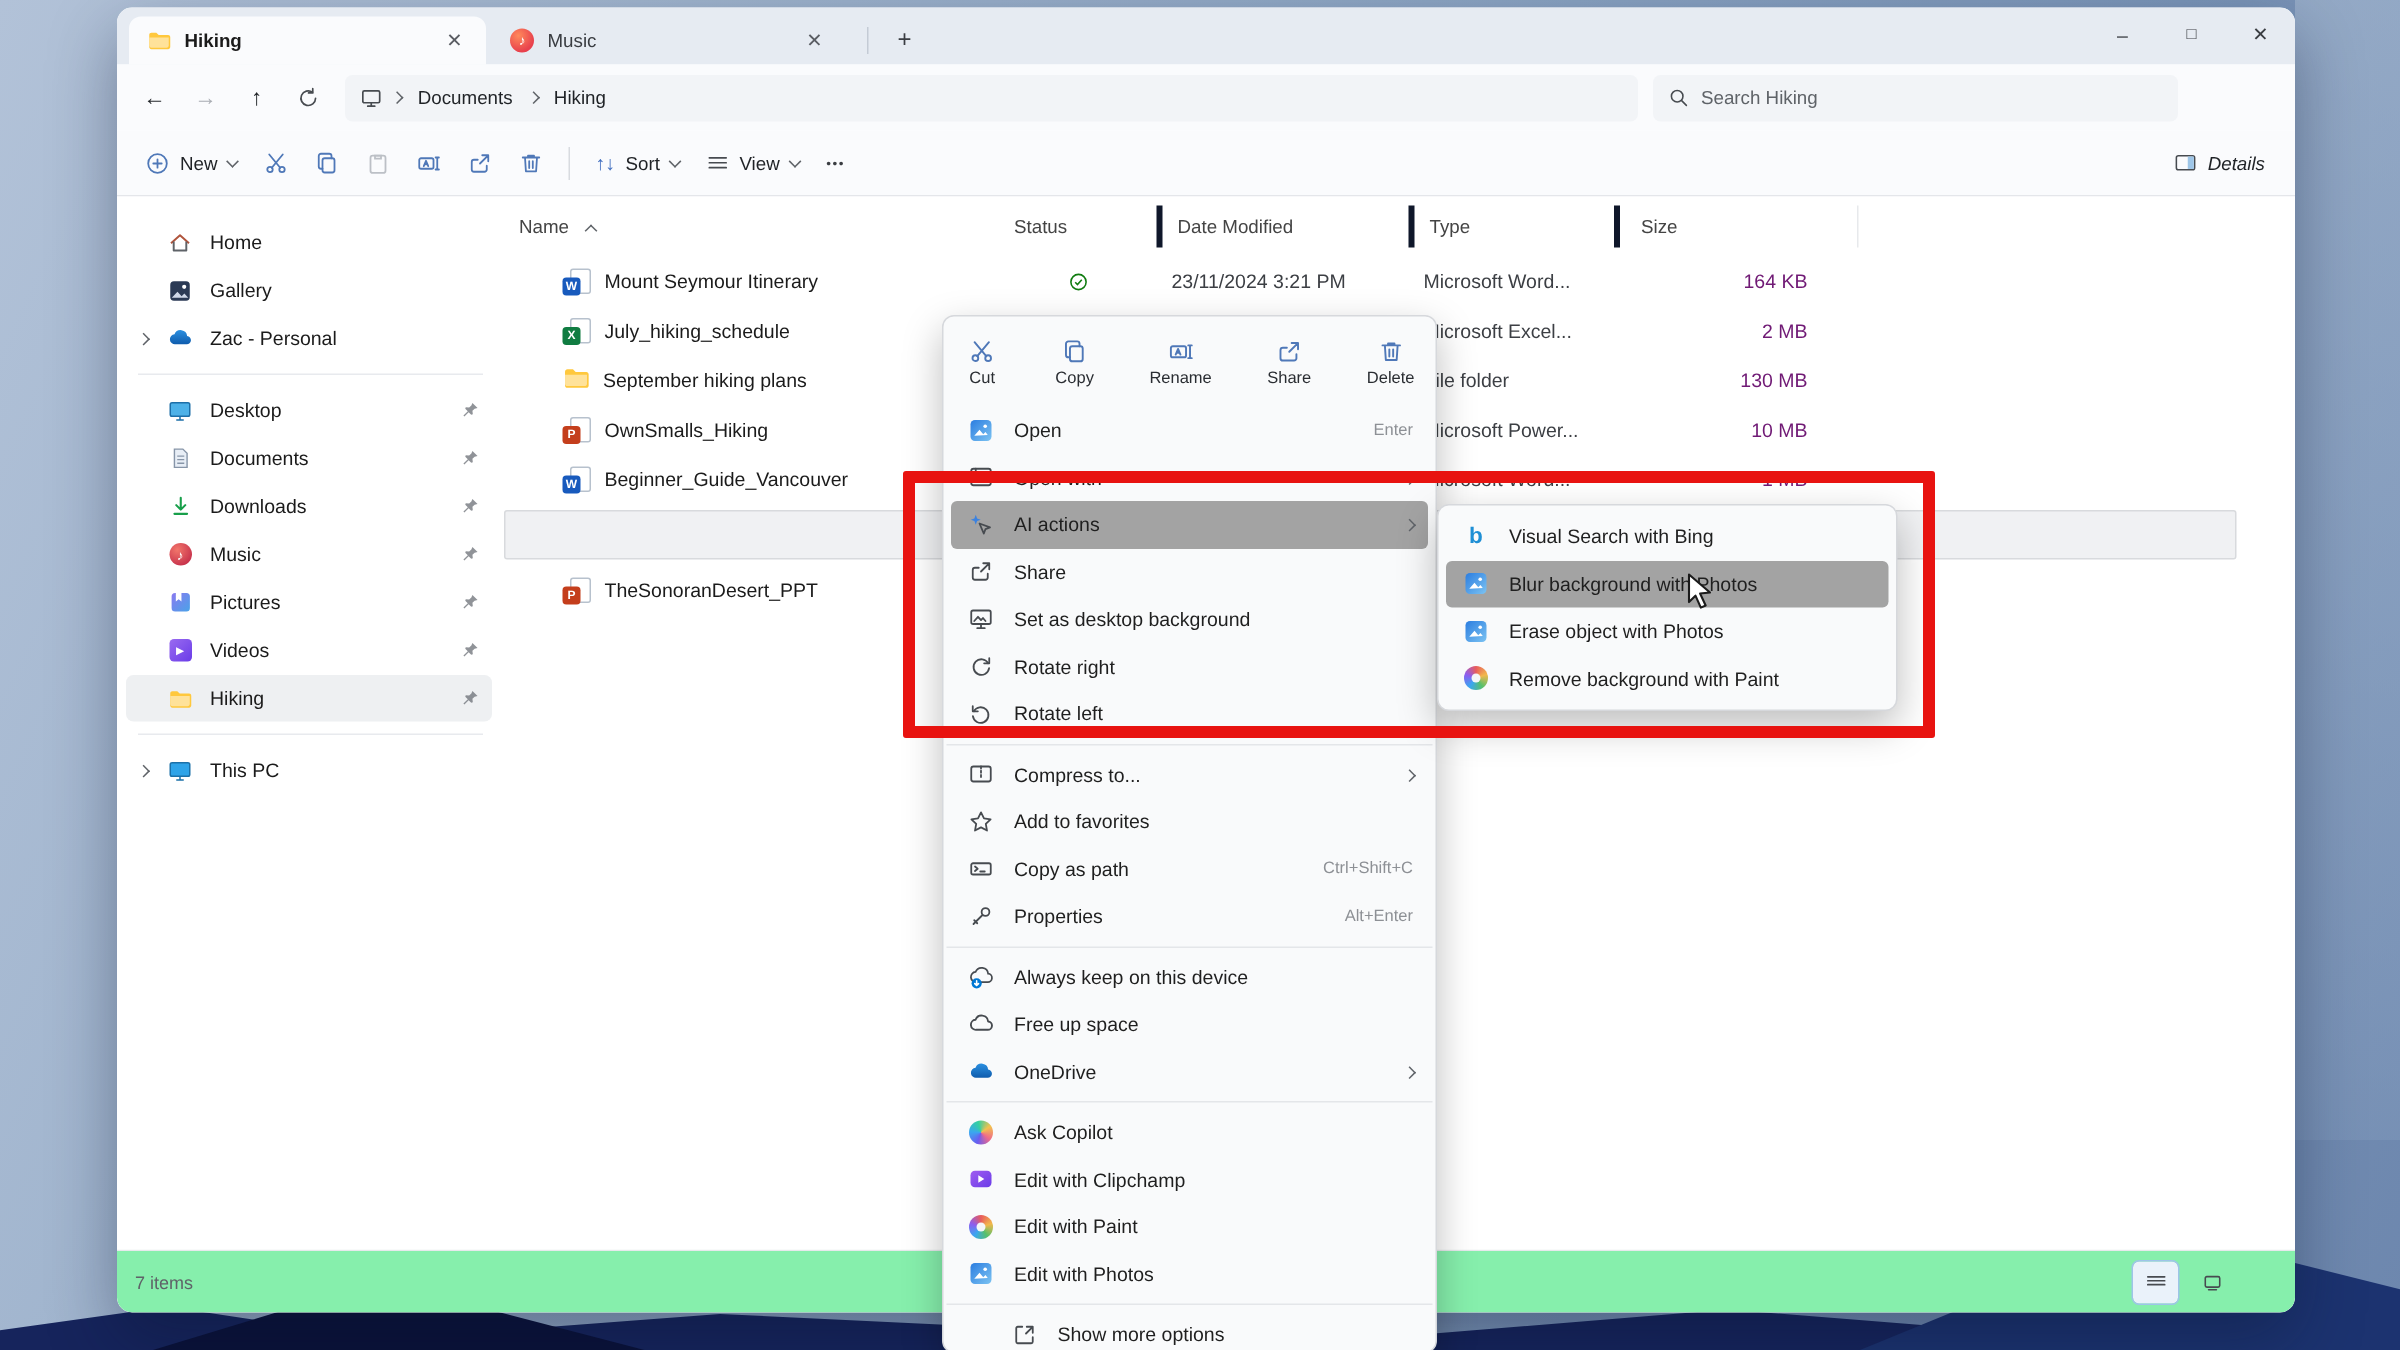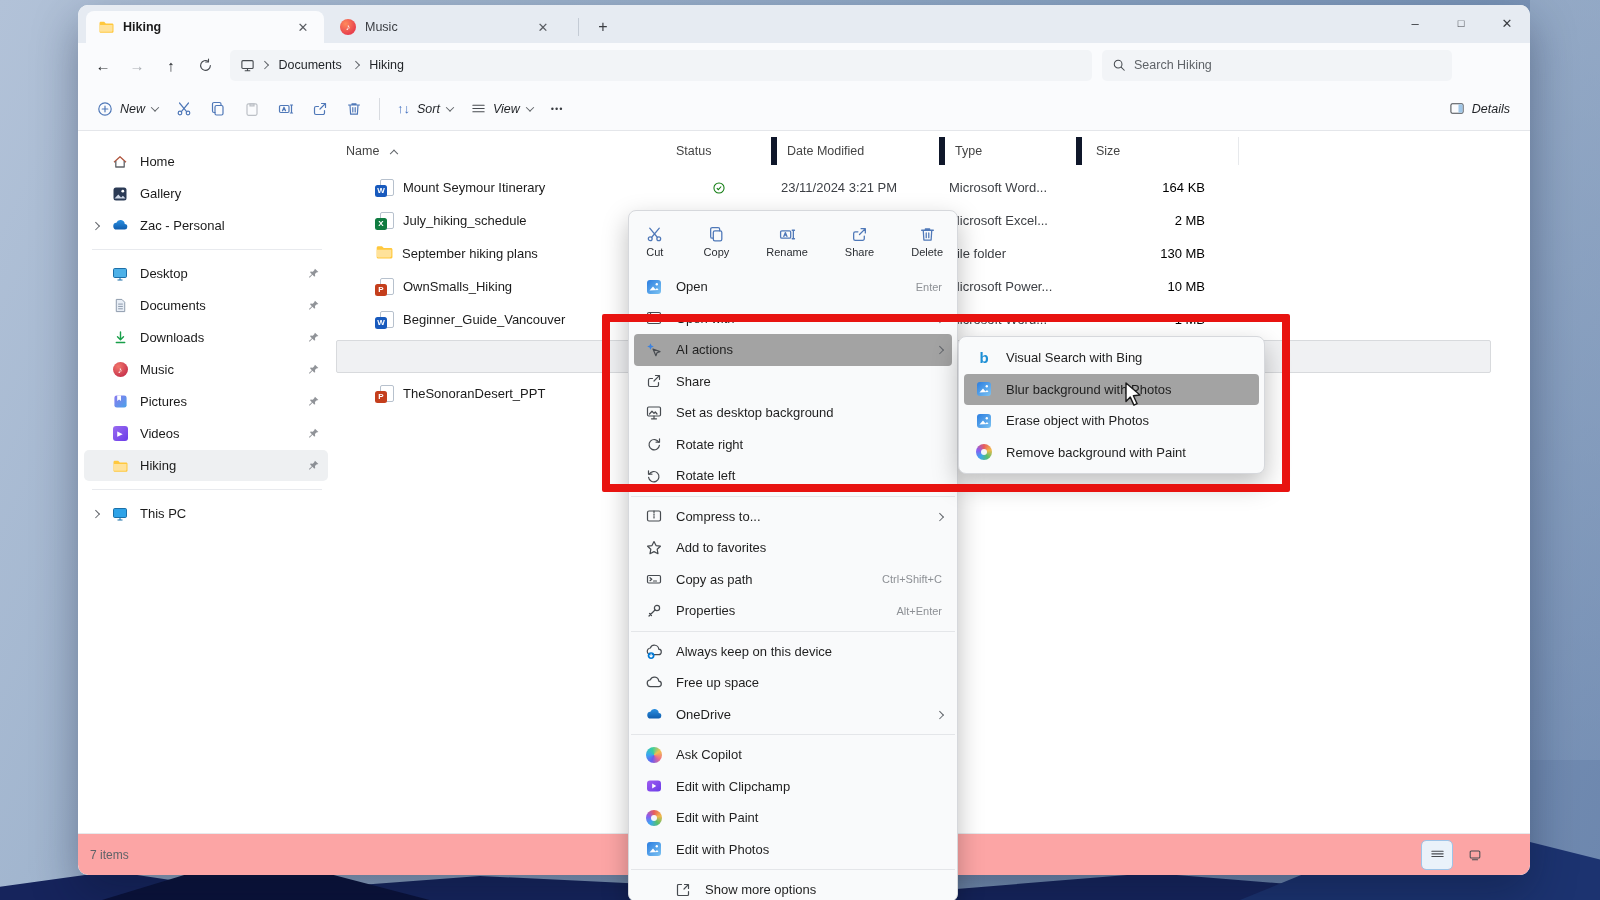--- a/index.html
+++ b/index.html
@@ -47,21 +47,21 @@
   .chevR { width:5.5px; height:5.5px; border-right:1.3px solid #5f6368; border-top:1.3px solid #5f6368;
     transform:rotate(45deg); flex:none; }
   .chevD { width:6px; height:6px; border-right:1.4px solid #5f6368; border-bottom:1.4px solid #5f6368;
     transform:rotate(45deg) translate(-1px,-1px); }
   .searchbar { height:31px; width:350px; background:#f2f4f7; border-radius:5px; margin-left:10px;
     display:flex; align-items:center; padding:0 10px; gap:8px; font-size:12.5px; color:#5f6368; }
 
   .toolbar { position:absolute; left:0; top:82px; right:0; height:44px; background:#fafbfd;
     border-bottom:1px solid #e4e6ea; display:flex; align-items:center; padding:0 10px; }
   .tbtn { display:flex; align-items:center; gap:7px; padding:0 9px; height:32px; border-radius:5px;
-    font-size:12.5px; color:#1f2226; flex:none;font-style:italic; }
+    font-size:12.5px; color:#1f2226; flex:none; }
   .tico { width:30px; height:32px; display:flex; align-items:center; justify-content:center; border-radius:5px;
     flex:none; margin:0 2px; }
   .tsep { width:1px; height:22px; background:#d8dbe0; margin:0 8px; flex:none; }
   .details-btn { margin-left:auto; display:flex; align-items:center; gap:7px; font-size:12.5px; color:#1f2226;
     padding:0 10px; height:32px;font-style:italic; }
 
   .sidebar { position:absolute; left:0; top:126px; width:258px; bottom:42px; background:#fff;
     padding-top:14px; overflow:hidden; }
   .si { display:flex; align-items:center; height:31px; margin:1px 8px 1px 6px; padding-right:8px;
     border-radius:5px; font-size:13px; color:#1b1b1b; }
@@ -70,39 +70,39 @@
   .si .lbl { flex:1; white-space:nowrap; }
   .si.sel { background:#eef0f2; }
   .pin { flex:none; opacity:.75; }
   .sdiv { height:1px; background:#e8eaee; margin:8px 14px; }
 
   
   .filearea { position:absolute; left:258px; top:126px; right:0; bottom:42px; background:#fff; }
   .cols { display:grid; grid-template-columns:330px 105px 168px 137px 163px; }
   .hdr { height:28px; margin-top:6px; font-size:12.5px; color:#444; }
   .hdr > div { display:flex; align-items:center; padding:0 10px; }
-  .hdr .bl { border-left:6px solid #0f172a; }
+  .hdr .bl { border-left:4px solid #0f172a; }
   .hdr .chevU { width:6px; height:6px; border-left:1.4px solid #5f6368; border-top:1.4px solid #5f6368;
     transform:rotate(45deg) translate(2px,2px); margin-left:12px; }
   .frow { height:33px; font-size:13px; color:#1b1b1b; align-items:center; width:1155px; }
   .frow > div { display:flex; align-items:center; padding:0 10px; height:100%; white-space:nowrap; overflow:hidden; }
   .frow .namec { gap:9px; padding-left:10px; }
   .frow .cbslot { width:20px; flex:none; display:flex; }
   .frow.sel { background:#f0f1f3; border:1px solid #d8dadd; border-radius:2px; margin:4px 0; }
-  .frow .sizec { justify-content:flex-end; padding-right:34px; color:#000000; }
+  .frow .sizec { justify-content:flex-end; padding-right:34px; color:#701a75; }
   .frow .typec,.frow .datec,.frow .statusc { color:#3c3f44; }
   .checkbox { width:15px; height:15px; border-radius:3px; background:#0b6fc2; display:flex; align-items:center;
     justify-content:center; }
   .ficon { position:relative; width:19px; height:18px; flex:none; }
   .ficon .page { position:absolute; right:0; top:0; width:14px; height:17px; background:#fff;
     border:1px solid #b7c1cd; border-radius:2px; }
   .ficon .badge { position:absolute; left:0; bottom:0; width:12px; height:12px; border-radius:2.5px; color:#fff;
     font-size:8px; font-weight:bold; display:flex; align-items:center; justify-content:center; }
 
-  .statusbar { position:absolute; left:0; right:0; bottom:0; height:42px; background:#fca5a5;
+  .statusbar { position:absolute; left:0; right:0; bottom:0; height:42px; background:#86efac;
     border-top:1px solid #e7e9ec; display:flex; align-items:center; padding:0 12px; font-size:12px; color:#5f6368;
     border-radius:0 0 10px 10px; }
   .viewtoggle { margin-left:auto; display:flex; gap:8px; margin-right:28px; }
   .vt { width:30px; height:28px; border-radius:4px; display:flex; align-items:center; justify-content:center; }
   .vt.active { background:#eaf2fa; outline:1.5px solid #9ec4e8; }
 
   
   .ctx { position:absolute; left:628px; top:210px; width:330px; height:692px; background:#f9fafb;
     border:1px solid #d6d8dc; border-radius:8px; box-shadow:0 10px 26px rgba(0,0,0,.26); z-index:30;
     padding:6px 0 0 0; }

